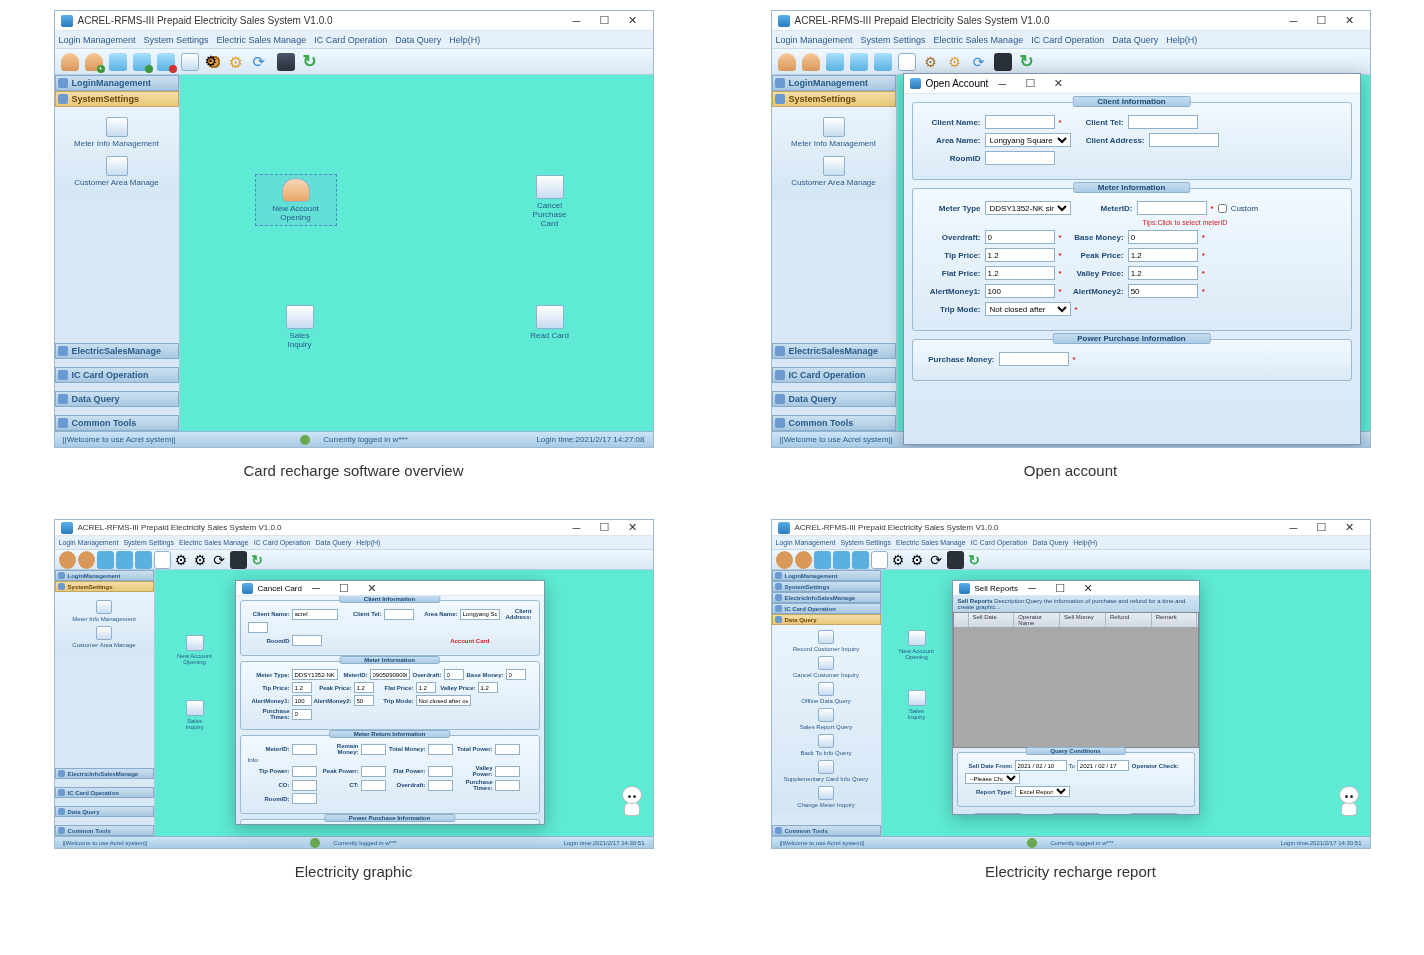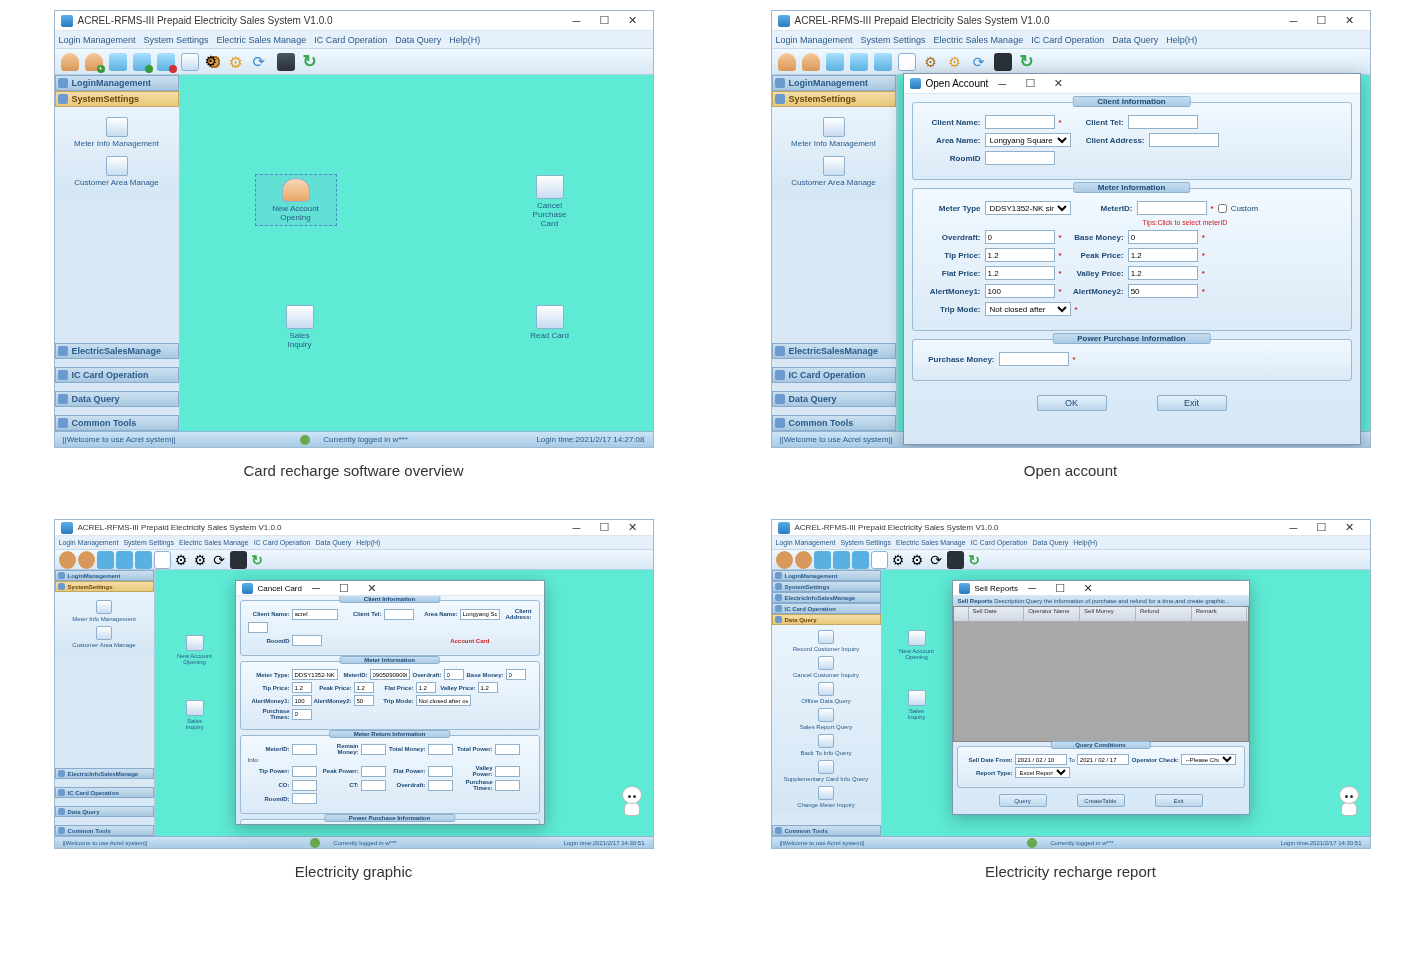--- a/index.html
+++ b/index.html
@@ -372,24 +372,20 @@
             </div>
           </div>
           <div class="fieldset">
             <span class="legend">Power Purchase Information</span>
             <div class="frow">
               <span class="flabel" style="width:72px;">Purchase Money:</span>
               <input class="finput" style="">
                     <span class="req">*</span>
             </div>
           </div>
-          <div class="btnrow">
-            <button class="dbtn">OK</button>
-            <button class="dbtn">Exit</button>
-          </div>
         </div>
       </div>
     </div>
   </div>
   <div class="statusbar">
     <span class="seg">||Welcome to use Acrel system||</span>
     <span class="sflex"></span>
     <span class="uic"></span>
     <span class="seg">Currently logged in w***</span>
     <span class="sflex"></span>
@@ -700,21 +696,21 @@
               <span class="ic"></span>
               <span style="white-space:pre-line;">New Account
 Opening</span>
             </div>
       <div class="desk-icon" style="left:10px;top:120px;">
               <span class="ic"></span>
               <span style="white-space:pre-line;">Sales
 Inquiry</span>
             </div>
 
-      <div class="dialog" style="left:70px;top:10px;width:298px;height:235px;">
+      <div class="dialog" style="left:70px;top:10px;width:248px;height:235px;">
         <div class="dtitle">
           <span class="app-icon"></span>
           <span>Sell Reports</span>
           <span class="spacer"></span>
           <span class="win-ctrl">─</span>
           <span class="win-ctrl">☐</span>
           <span class="win-ctrl close">✕</span>
         </div>
         <div class="dbody" style="padding:0;">
           <div style="background:linear-gradient(#d4e6f4,#b8d4ea);padding:2px 5px;font-size:6px;color:#204a75;">

